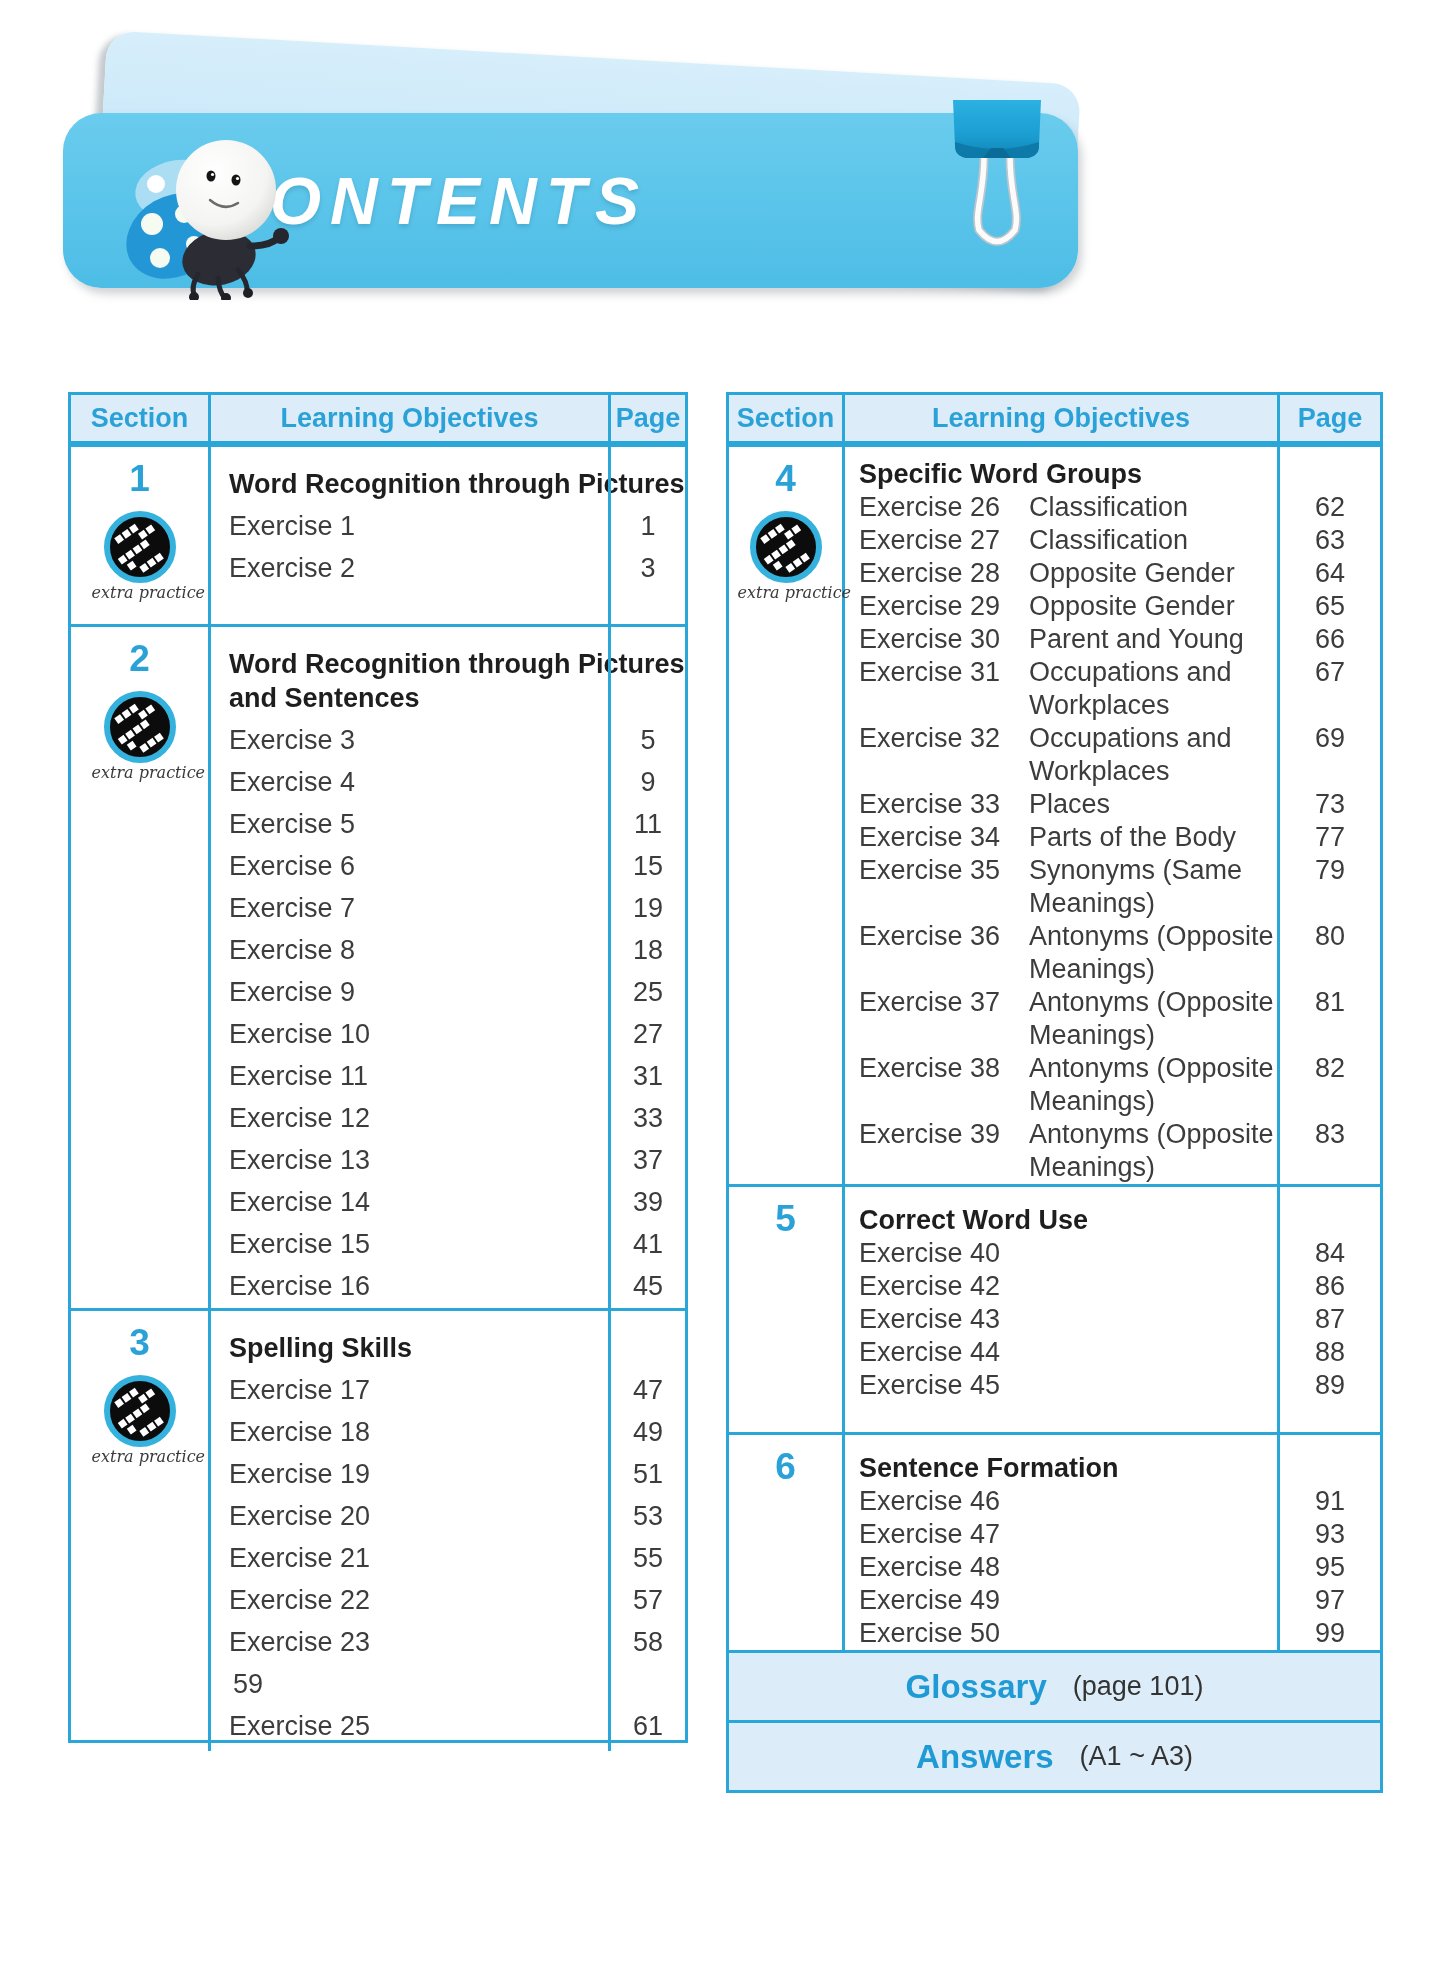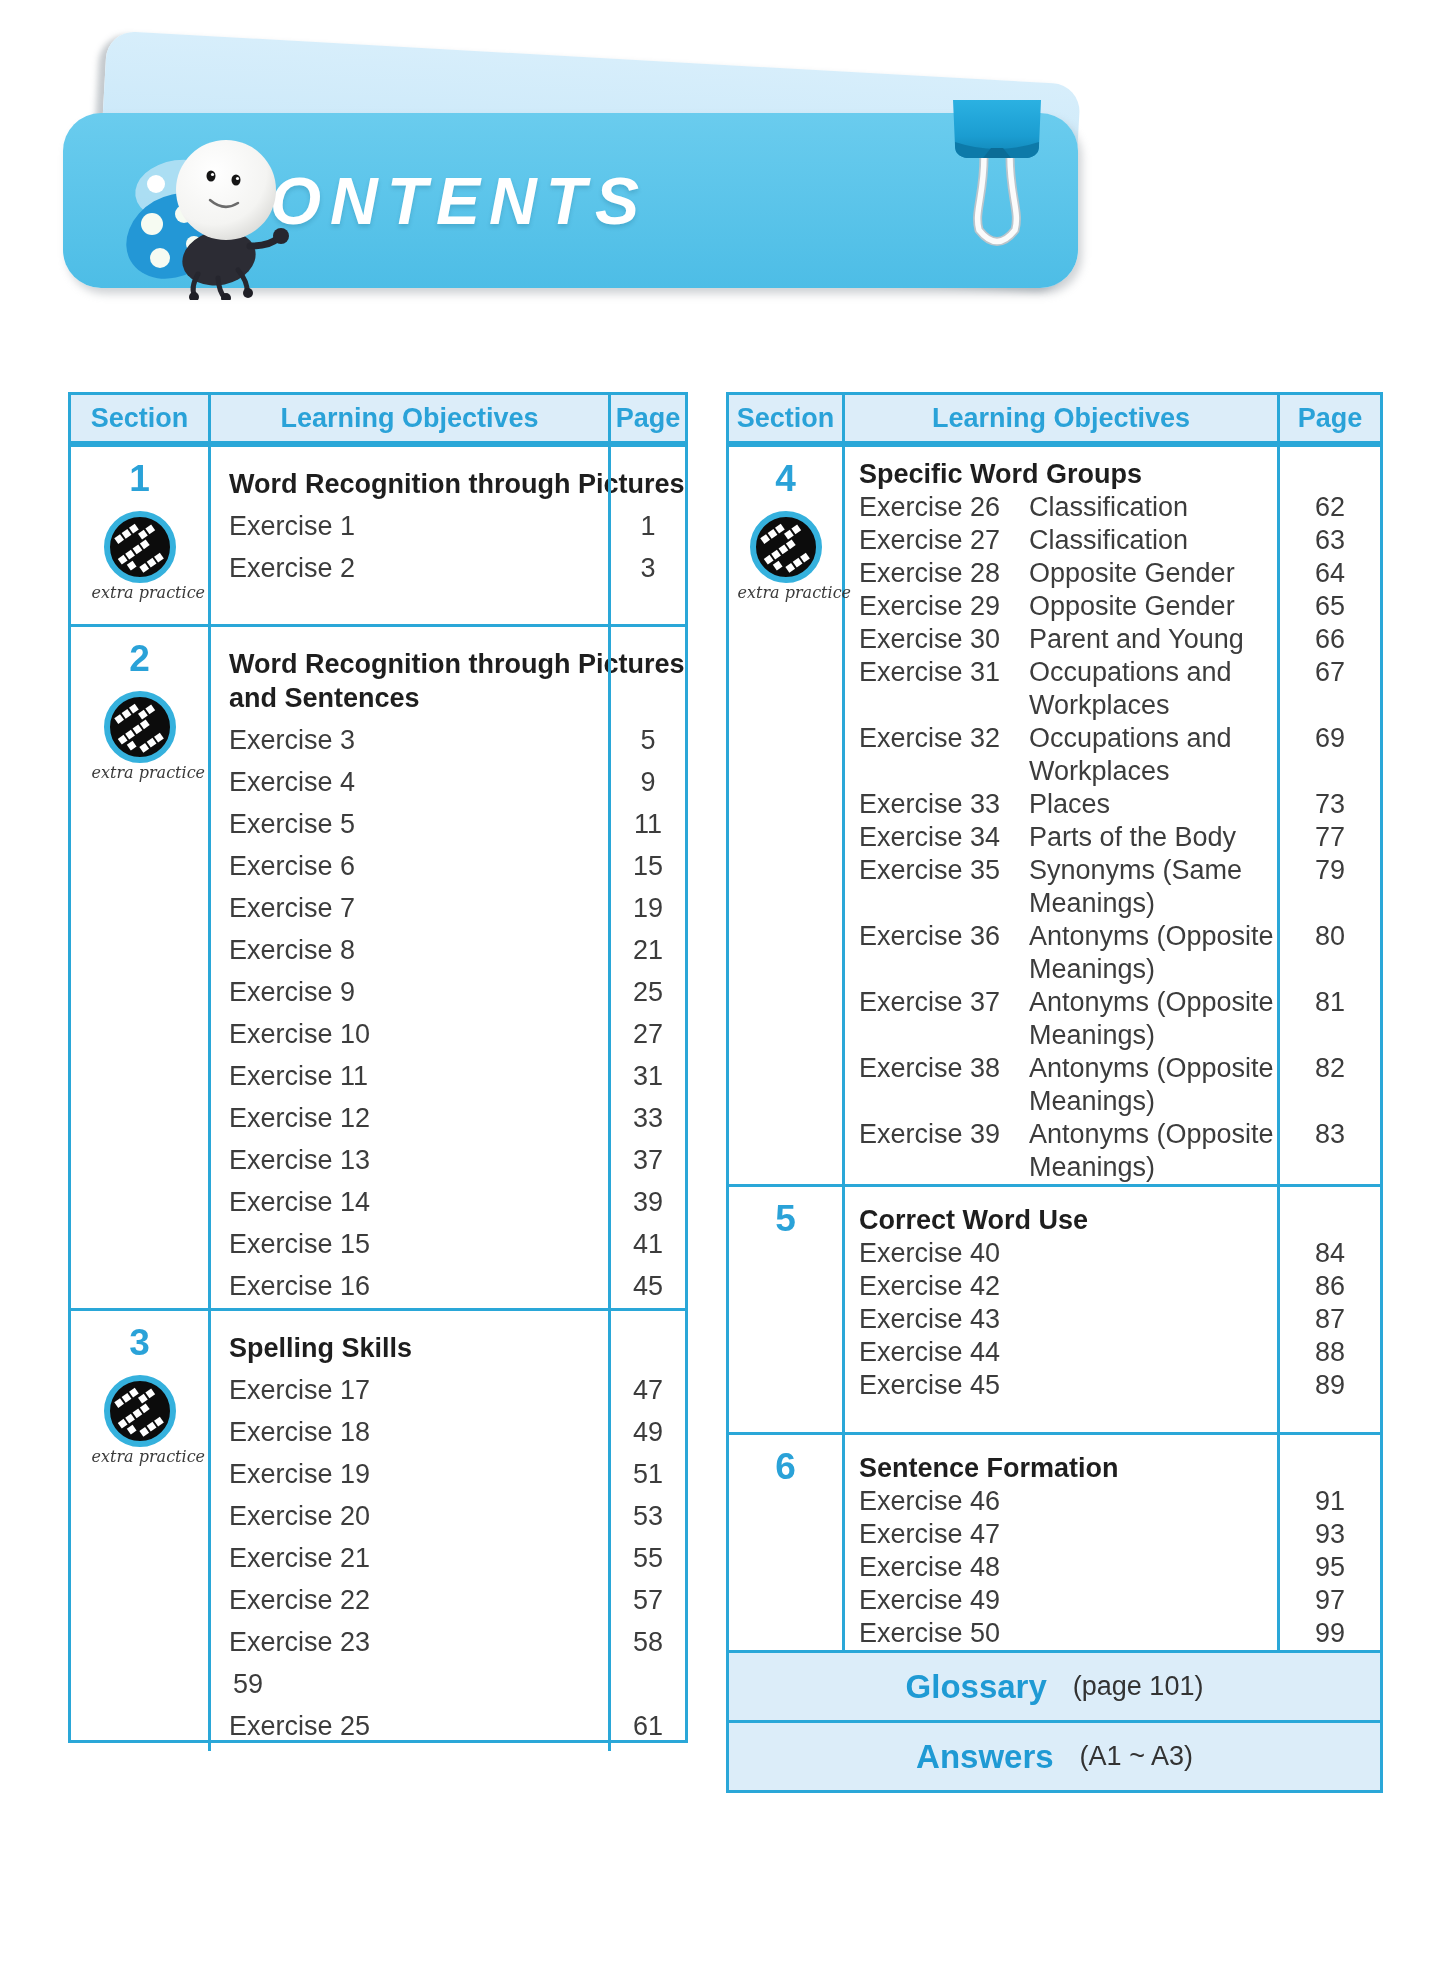--- a/index.html
+++ b/index.html
@@ -261,21 +261,21 @@
         <div class="entry">
           <div class="etext">Exercise 6</div>
           <div class="epage">15</div>
         </div>
         <div class="entry">
           <div class="etext">Exercise 7</div>
           <div class="epage">19</div>
         </div>
         <div class="entry">
           <div class="etext">Exercise 8</div>
-          <div class="epage">21</div>
+          <div class="epage">18</div>
         </div>
         <div class="entry">
           <div class="etext">Exercise 9</div>
           <div class="epage">25</div>
         </div>
         <div class="entry">
           <div class="etext">Exercise 10</div>
           <div class="epage">27</div>
         </div>
         <div class="entry">

